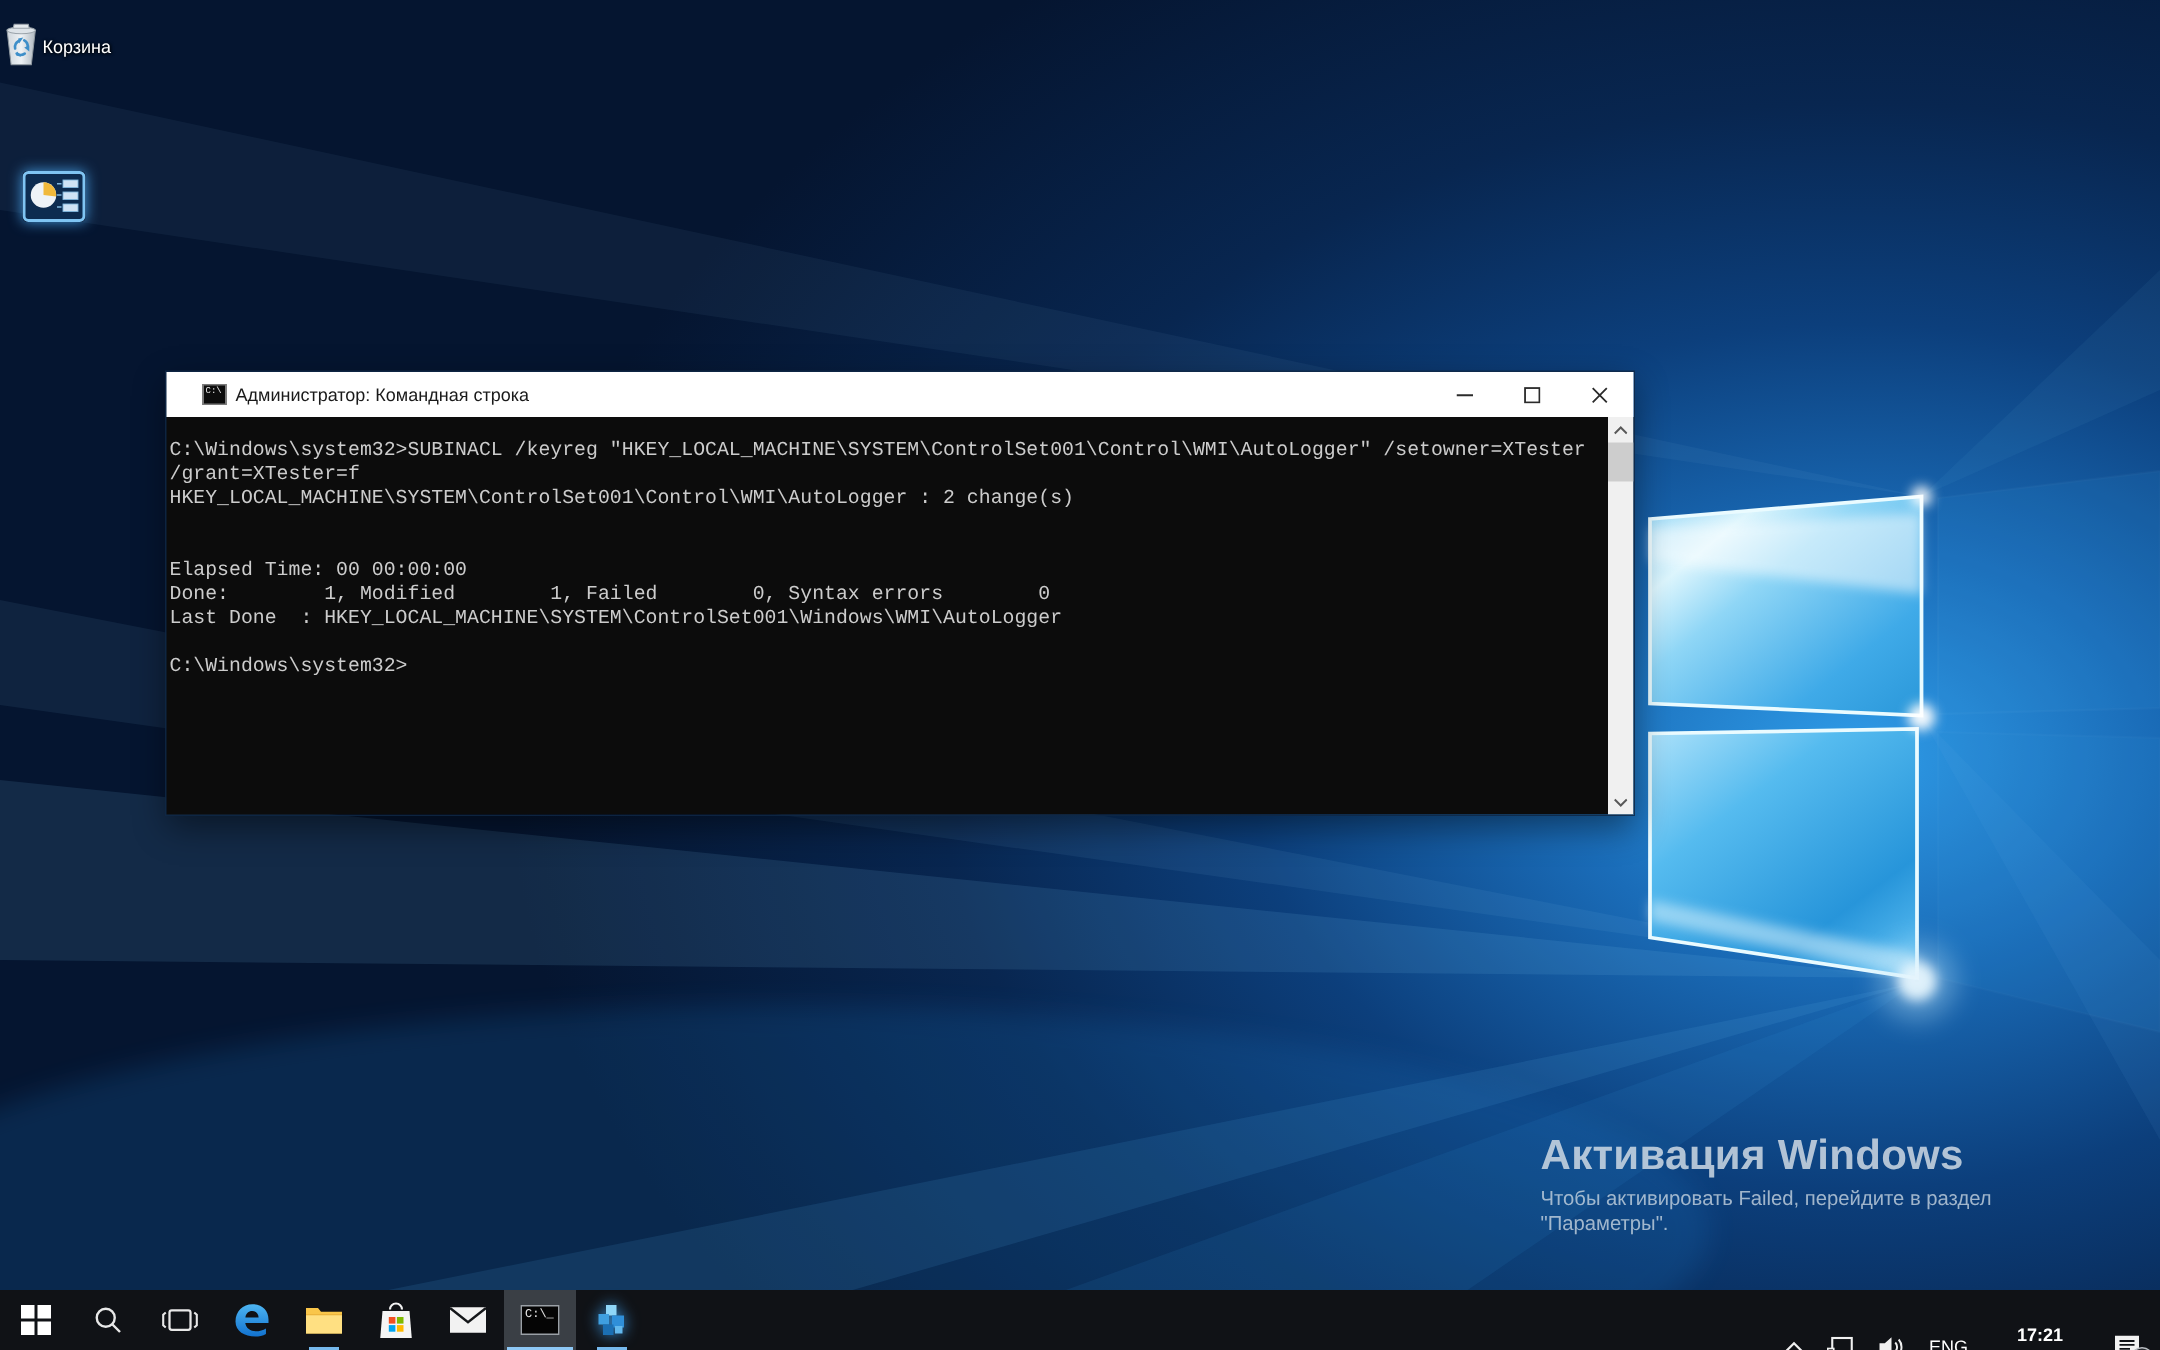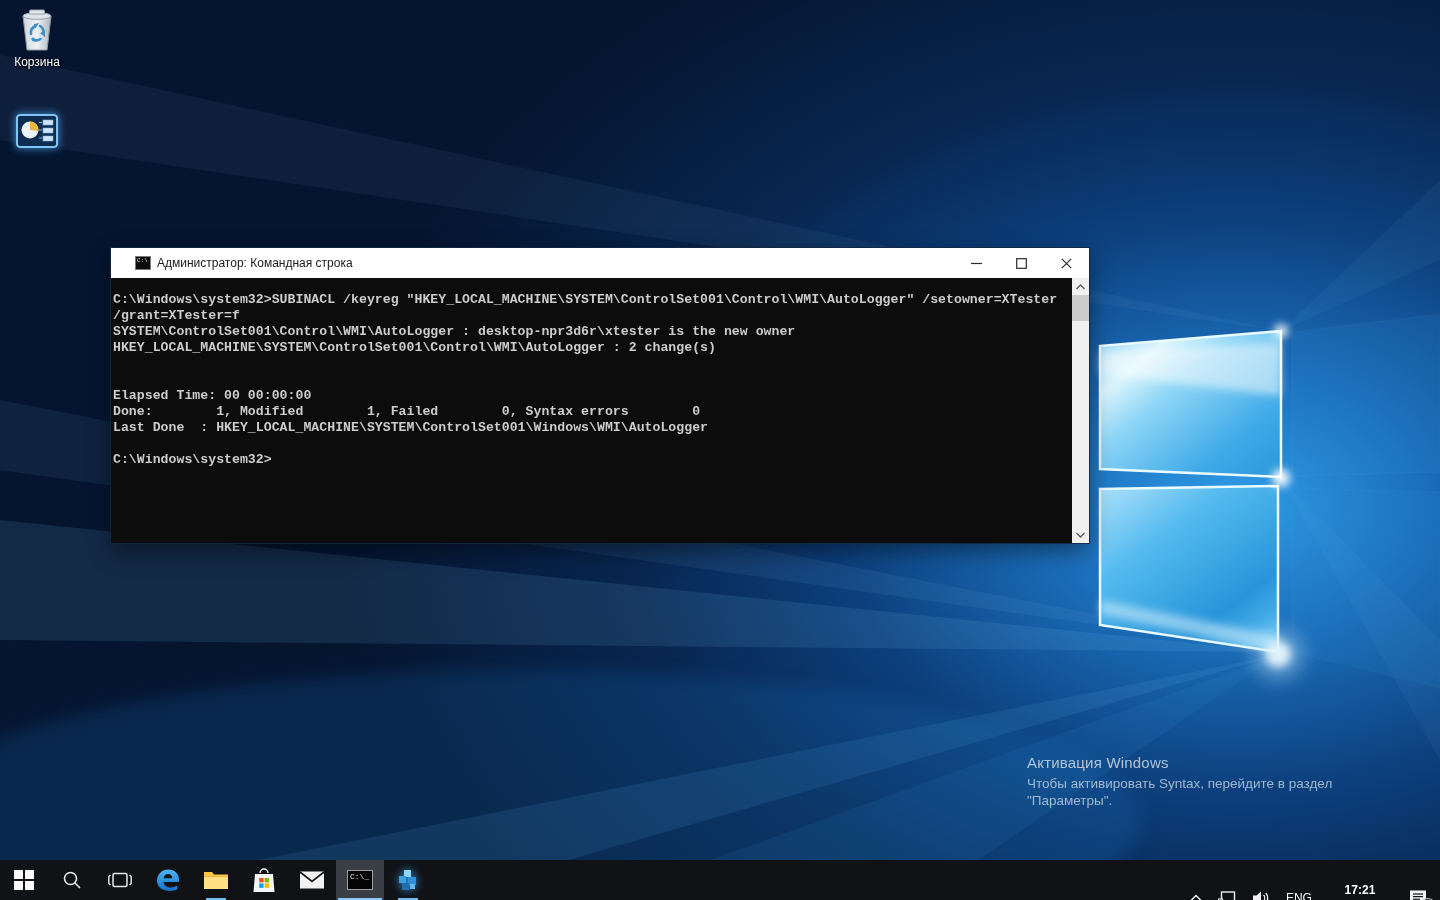--- a/index.html
+++ b/index.html
@@ -6,21 +6,21 @@
   html,body { width:1440px; height:900px; overflow:hidden; background:#04142c;
               font-family:"Liberation Sans", sans-serif; }
 
   .screen { position:relative; width:1440px; height:900px; overflow:hidden;
             background:
               radial-gradient(ellipse 900px 640px at 86% 56%, #2f9ce8 0%, #1a6cb8 22%, #0c3f7c 45%, #082650 68%, #051530 100%);
   }
   .wallpaper-svg { position:absolute; inset:0; pointer-events:none; }
 
   
-  .desk-icon { position:absolute; display:flex; flex-direction:column; align-items:center;
+  .desk-icon { position:absolute; display:flex; align-items:center;
                cursor:default; }
   .desk-icon .lbl { margin-top:3px; color:#fff; font-size:12px;
                     text-shadow:0 1px 2px rgba(0,0,0,.9), 1px 0 2px rgba(0,0,0,.7); }
   #icon-recycle { left:0; top:6px; width:74px; }
   #icon-appshort { left:15px; top:114px; width:44px; }
   #icon-appshort .glowbox { border-radius:3px; box-shadow:0 0 9px rgba(80,180,255,.8); }
 
   
   .cmd-window { position:absolute; left:111px; top:248px; width:978px; height:295px;
                 box-shadow:0 0 0 1px rgba(15,40,70,.85), 0 8px 22px rgba(0,0,0,.45);
@@ -30,33 +30,33 @@
   .titlebar .app-icon { width:16px; height:14px; background:#0c0c0c; border:1px solid #7a7a7a;
                         margin-right:6px; position:relative; flex:0 0 16px; }
   .titlebar .app-icon::before { content:"C:\\"; position:absolute; left:1px; top:0;
                         font-family:"Liberation Mono", monospace; font-size:6px; color:#eee; }
   .titlebar .ttl { font-size:12px; color:#1a1a1a; }
   .win-controls { margin-left:auto; display:flex; height:30px; }
   .win-btn { width:45px; height:30px; display:flex; align-items:center; justify-content:center; }
   .win-btn svg { display:block; }
 
   .console { flex:1; background:#0c0c0c; position:relative; overflow:hidden; }
-  .console-text { position:absolute; left:2px; top:14px; right:19px;font-weight:bold; }
+  .console-text { position:absolute; left:2px; top:14px; right:19px; }
   .console-line { height:16px; line-height:16px; white-space:pre; overflow:hidden;
                   font-family:"Liberation Mono","DejaVu Sans Mono",monospace;
                   font-size:13.2px; color:#cccccc; letter-spacing:0.02px; }
   .scrollbar { position:absolute; top:0; right:0; bottom:0; width:17px; background:#f0f0f0;
                display:flex; flex-direction:column; align-items:center; }
   .sb-arrow { width:17px; height:17px; display:flex; align-items:center; justify-content:center; }
   .sb-thumb { width:17px; height:26px; background:#cdcdcd; margin-top:0; }
   .sb-spacer { flex:1; }
 
   
   .watermark { position:absolute; left:1027px; top:754px; pointer-events:none; }
-  .watermark .wm-title { font-size:15px; font-weight:400; color:rgba(207,217,228,.85);
+  .watermark .wm-title { font-size:28px; font-weight:700; color:rgba(207,217,228,.85);
                          letter-spacing:.2px; }
   .watermark .wm-line { font-size:13.5px; color:rgba(198,211,224,.8); margin-top:4px; line-height:17px; }
 
   
   .taskbar { position:absolute; left:0; bottom:0; width:1440px; height:40px;
              background:#101216; display:flex; align-items:stretch; z-index:10; }
   .tb-btn { width:48px; height:40px; display:flex; align-items:center; justify-content:center;
             position:relative; }
   .tb-btn.running::after { content:""; position:absolute; bottom:0; left:14px; right:14px;
             height:2px; background:#76b9ed; }
@@ -192,21 +192,20 @@
             <path d="M0.8 0.8 L10.2 10.2 M10.2 0.8 L0.8 10.2" stroke="#2b2b2b" stroke-width="1.2"></path>
           </svg>
         </div>
       </div>
     </div>
 
     <div class="console">
       <div class="console-text">
         <div class="console-line">C:\Windows\system32&gt;SUBINACL /keyreg "HKEY_LOCAL_MACHINE\SYSTEM\ControlSet001\Control\WMI\AutoLogger" /setowner=XTester</div>
         <div class="console-line">/grant=XTester=f</div>
-        <div class="console-line">SYSTEM\ControlSet001\Control\WMI\AutoLogger : desktop-npr3d6r\xtester is the new owner</div>
         <div class="console-line">HKEY_LOCAL_MACHINE\SYSTEM\ControlSet001\Control\WMI\AutoLogger : 2 change(s)</div>
         <div class="console-line"></div>
         <div class="console-line"></div>
         <div class="console-line">Elapsed Time: 00 00:00:00</div>
         <div class="console-line">Done:        1, Modified        1, Failed        0, Syntax errors        0</div>
         <div class="console-line">Last Done  : HKEY_LOCAL_MACHINE\SYSTEM\ControlSet001\Windows\WMI\AutoLogger</div>
         <div class="console-line"></div>
         <div class="console-line">C:\Windows\system32&gt;</div>
       </div>
       <div class="scrollbar">
@@ -221,21 +220,21 @@
           <svg width="9" height="6" viewBox="0 0 9 6">
               <path d="M0.5 1 L4.5 5 L8.5 1" fill="none" stroke="#595959" stroke-width="1.3"></path>
             </svg>
         </div>
       </div>
     </div>
   </div>
 
   <div class="watermark">
     <div class="wm-title">Активация Windows</div>
-    <div class="wm-line">Чтобы активировать Syntax, перейдите в раздел</div>
+    <div class="wm-line">Чтобы активировать Failed, перейдите в раздел</div>
     <div class="wm-line" style="margin-top:0;">"Параметры".</div>
   </div>
 
   <div class="taskbar">
 
     <div class="tb-btn">
       <svg width="20" height="20" viewBox="0 0 20 20">
         <rect x="0" y="0" width="9" height="9" fill="#ffffff"></rect>
         <rect x="11" y="0" width="9" height="9" fill="#ffffff"></rect>
         <rect x="0" y="11" width="9" height="9" fill="#ffffff"></rect>

